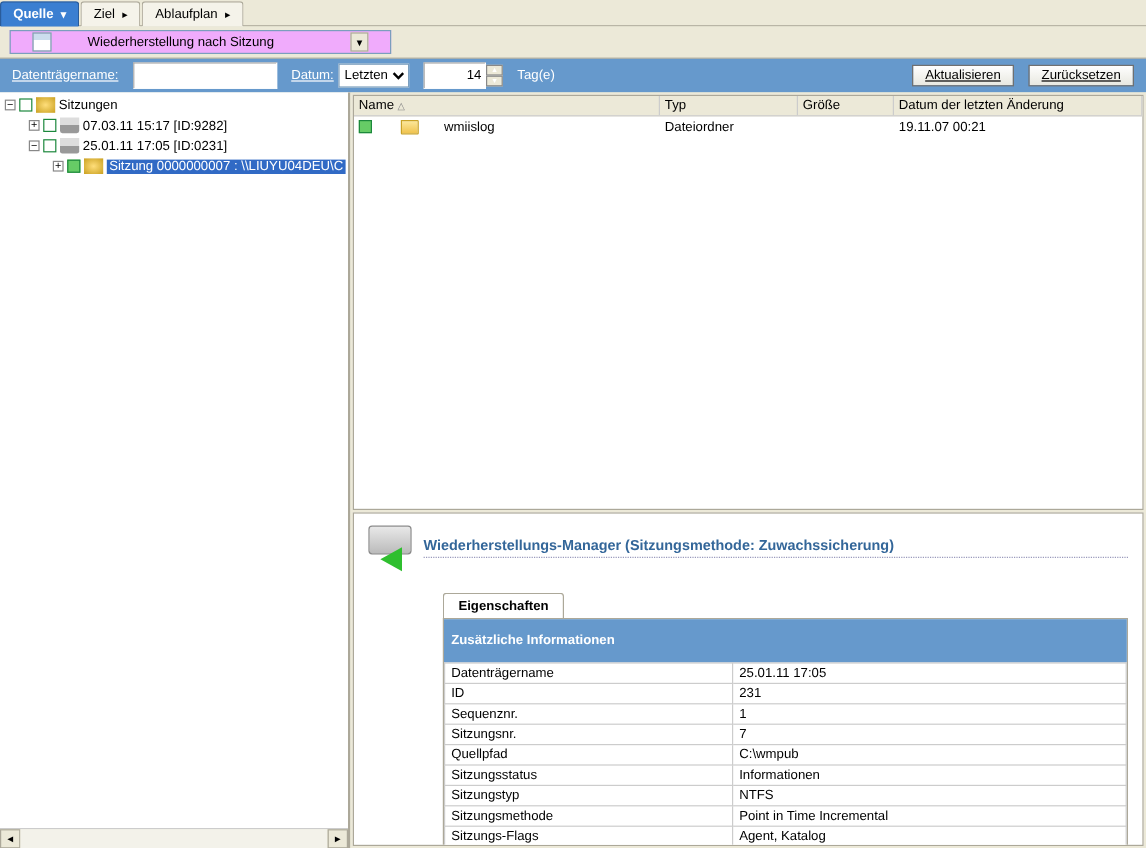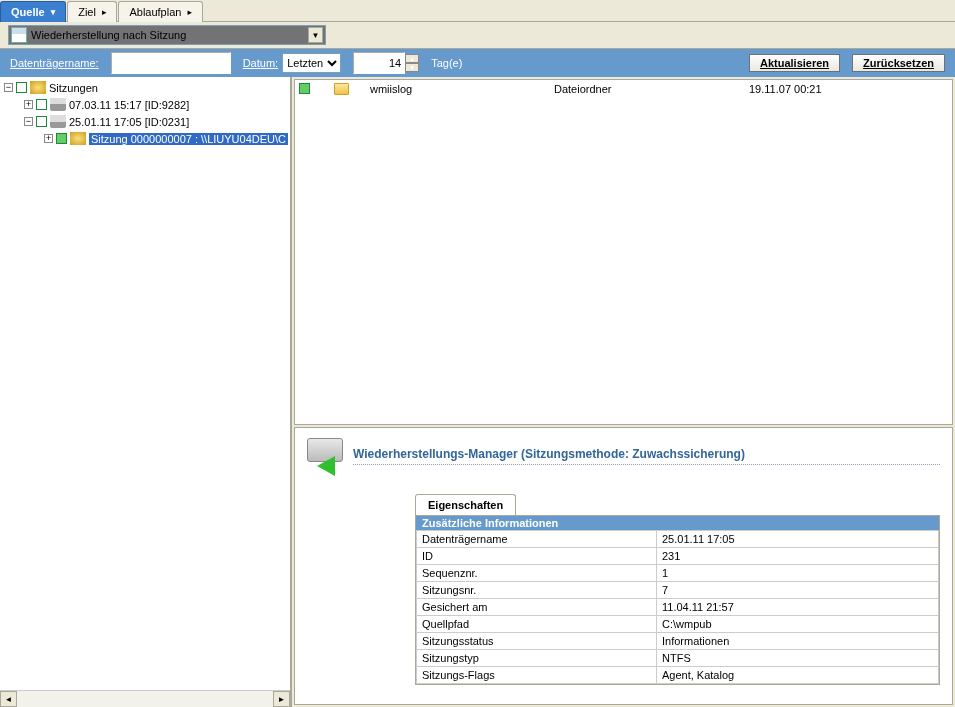--- a/index.html
+++ b/index.html
@@ -5,32 +5,32 @@
 * { box-sizing: border-box; font-family: Tahoma, Arial, sans-serif; font-size: 11px; }
 body { margin: 0; padding: 0; width: 955px; height: 707px; background: #ece9d8; overflow: hidden; }
 
 .tabs-row { height: 22px; background: #ece9d8; display: flex; border-bottom: 1px solid #aca899; }
 .tab { padding: 3px 10px; background: #f5f3ea; border: 1px solid #aca899; border-bottom: none; display: flex; align-items: center; gap: 6px; cursor: pointer; margin-right: 1px; border-radius: 3px 3px 0 0; position: relative; top: 1px; }
 .tab.active { background: #3b7fd1; color: #fff; font-weight: bold; border-color: #2a5c9a; }
 .tab .arrow { font-size: 9px; }
 .tab.active .arrow { color: #fff; }
 
 .dropdown-row { padding: 3px 8px; background: #ece9d8; border-bottom: 1px solid #aca899; }
-.combo { width: 318px; height: 20px; border: 1px solid #7b9ebd; background: #737373; display: flex; align-items: center; padding: 2px 2px; }
+.combo { width: 318px; height: 20px; border: 1px solid #7b9ebd; background: #f0abfc; display: flex; align-items: center; padding: 2px 18px; gap: 26px; }
 .combo .ico { width: 16px; height: 16px; background: linear-gradient(#cde 40%, #fff 40%); border: 1px solid #7aa; margin-right: 4px; }
 .combo .txt { flex: 1; }
 .combo .dd { width: 15px; height: 16px; background: #ece9d8; border: 1px solid #aca899; display:flex; align-items:center; justify-content:center; font-size: 8px; }
 
 .filter-bar { height: 28px; background: #6699cc; display: flex; align-items: center; padding: 0 10px; gap: 12px; color: #fff; }
 .filter-bar label { text-decoration: underline; }
 .filter-bar input[type=text] { border: 1px inset #fff; height: 22px; padding: 1px 3px; background: #fff; }
 .filter-bar .datum-sel { display: flex; align-items: center; gap: 4px; }
 .filter-bar select { border: 1px solid #7b9ebd; background: #fff; height: 20px; }
 .filter-bar .num { width: 52px; text-align:right; }
-.filter-bar button { background: linear-gradient(#fefefe, #e8e8e0); border: 1px solid #707070; padding: 2px 10px; cursor: pointer; text-decoration: underline; color: #000; font-weight: bold; }
+.filter-bar button { background: linear-gradient(#fefefe, #e8e8e0); border: 1px solid #707070; padding: 2px 10px; cursor: pointer; text-decoration: underline; color: #000; }
 .spin { display:flex; flex-direction:column; }
 .spin div { width:14px; height:9px; background:#ece9d8; border:1px solid #888; font-size:6px; display:flex; align-items:center; justify-content:center; cursor:pointer; }
 
 .main-split { display: flex; height: calc(707px - 22px - 27px - 28px); }
 .left-pane { width: 292px; border-right: 2px solid #aca899; background: #fff; display:flex; flex-direction:column; }
 .tree { flex:1; padding: 2px; overflow: auto; }
 .tree-node { white-space: nowrap; display: flex; align-items: center; height: 17px; }
 .exp { width: 9px; height: 9px; border: 1px solid #888; display: inline-flex; align-items: center; justify-content: center; font-size: 9px; line-height: 7px; margin-right: 3px; cursor: pointer; background:#fff; }
 .chk { width: 11px; height: 11px; border: 1px solid #1c883c; margin-right: 3px; display:inline-block; }
 .chk.green { background: #66cc66; }
@@ -53,25 +53,25 @@
 .list-row .cell { padding: 0 4px; display:flex; gap:21px; }
 .fldr-ico { width:15px; height:12px; background: linear-gradient(#fce79a, #f0c34e); border:1px solid #c9a227; border-radius: 0 1px 1px 1px; }
 
 .detail-area { flex: 1; background: #fff; border: 1px solid #aca899; margin: 0 2px 2px 2px; padding: 8px 12px; overflow: hidden; }
 .mgr-head { display: flex; align-items: center; gap: 6px; margin-bottom: 18px; justify-content: center; }
 .mgr-ico { width: 40px; height: 40px; position: relative; }
 .mgr-ico .disk { width: 36px; height: 24px; background: linear-gradient(#e8e8e8, #bbb); border: 1px solid #888; border-radius: 3px; position:absolute; top:2px; }
 .mgr-ico .arrow-g { position:absolute; left:10px; top:20px; width:0; height:0; border-right: 18px solid #2fbf2f; border-top: 10px solid transparent; border-bottom: 10px solid transparent; }
 .mgr-title { color: #336699; font-weight: bold; font-size: 12px; border-bottom: 1px dotted #99b; flex:1; padding-bottom: 3px; }
 
-.props-tab-wrap { margin-left: 108px; }
+.props-tab-wrap { margin-left: 62px; }
 .props-tabs { display:flex; }
 .props-tab { border: 1px solid #aca899; border-bottom: none; padding: 4px 12px; background: #fff; font-weight: bold; border-radius: 3px 3px 0 0; }
 .props-box { border: 1px solid #aca899; background: #fff; }
-.props-header { background: #6699cc; color: #fff; font-weight: bold; padding: 1px 6px; }
+.props-header { background: #6699cc; color: #fff; font-weight: bold; padding: 12px 6px; }
 .props-table { width: 100%; border-collapse: collapse; }
 .props-table td { border: 1px solid #ccc; padding: 2px 5px; }
 .props-table td:first-child { width: 240px; }
 </style>
 </head>
 <body>
 
 <div class="tabs-row">
   <div class="tab active">
     <span>Quelle</span>
@@ -149,20 +149,29 @@
     <div class="hscroll">
       <div class="sbtn">◄</div>
       <div class="track"></div>
       <div class="sbtn">►</div>
     </div>
   </div>
 
   <div class="right-pane">
 
     <div class="list-area">
+      <div class="list-head">
+        <div class="col" style="width:255px">
+          <span>Name</span>
+          <span style="font-size:8px;color:#888">△</span>
+        </div>
+        <div class="col" style="width:115px">Typ</div>
+        <div class="col" style="width:80px">Größe</div>
+        <div class="col" style="flex:1">Datum der letzten Änderung</div>
+      </div>
       <div class="list-row">
         <div class="cell" style="width:255px">
           <span class="chk green"></span>
           <span class="fldr-ico"></span>
           <span>wmiislog</span>
         </div>
         <div class="cell" style="width:115px">Dateiordner</div>
         <div class="cell" style="width:80px"></div>
         <div class="cell" style="flex:1">19.11.07 00:21</div>
       </div>
@@ -195,36 +204,36 @@
                 </tr>
                 <tr>
                   <td>Sequenznr.</td>
                   <td>1</td>
                 </tr>
                 <tr>
                   <td>Sitzungsnr.</td>
                   <td>7</td>
                 </tr>
                 <tr>
-                  <td>Gesichert am</td>
-                  <td>11.04.11 21:57</td>
-                </tr>
-                <tr>
                   <td>Quellpfad</td>
                   <td>C:\wmpub</td>
                 </tr>
                 <tr>
                   <td>Sitzungsstatus</td>
                   <td>Informationen</td>
                 </tr>
                 <tr>
                   <td>Sitzungstyp</td>
                   <td>NTFS</td>
                 </tr>
                 <tr>
+                  <td>Sitzungsmethode</td>
+                  <td>Point in Time Incremental</td>
+                </tr>
+                <tr>
                   <td>Sitzungs-Flags</td>
                   <td>Agent, Katalog</td>
                 </tr>
               </tbody>
           </table>
         </div>
       </div>
     </div>
   </div>
 </div>

